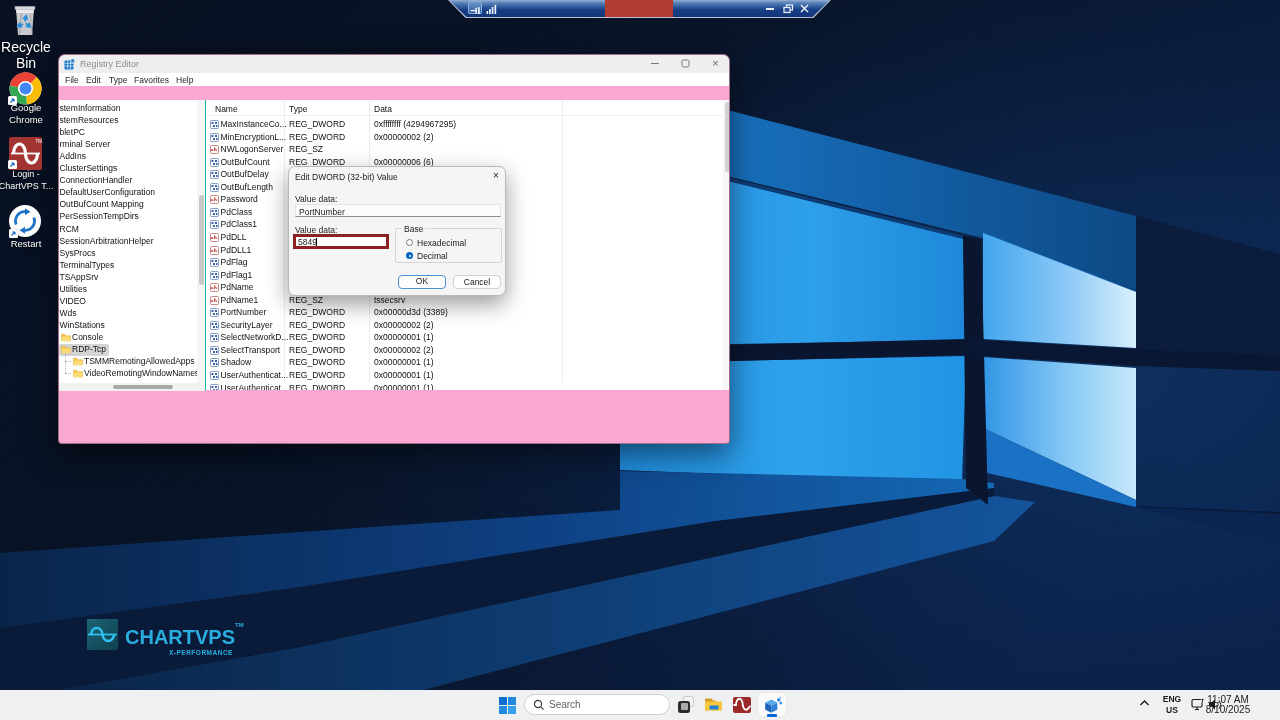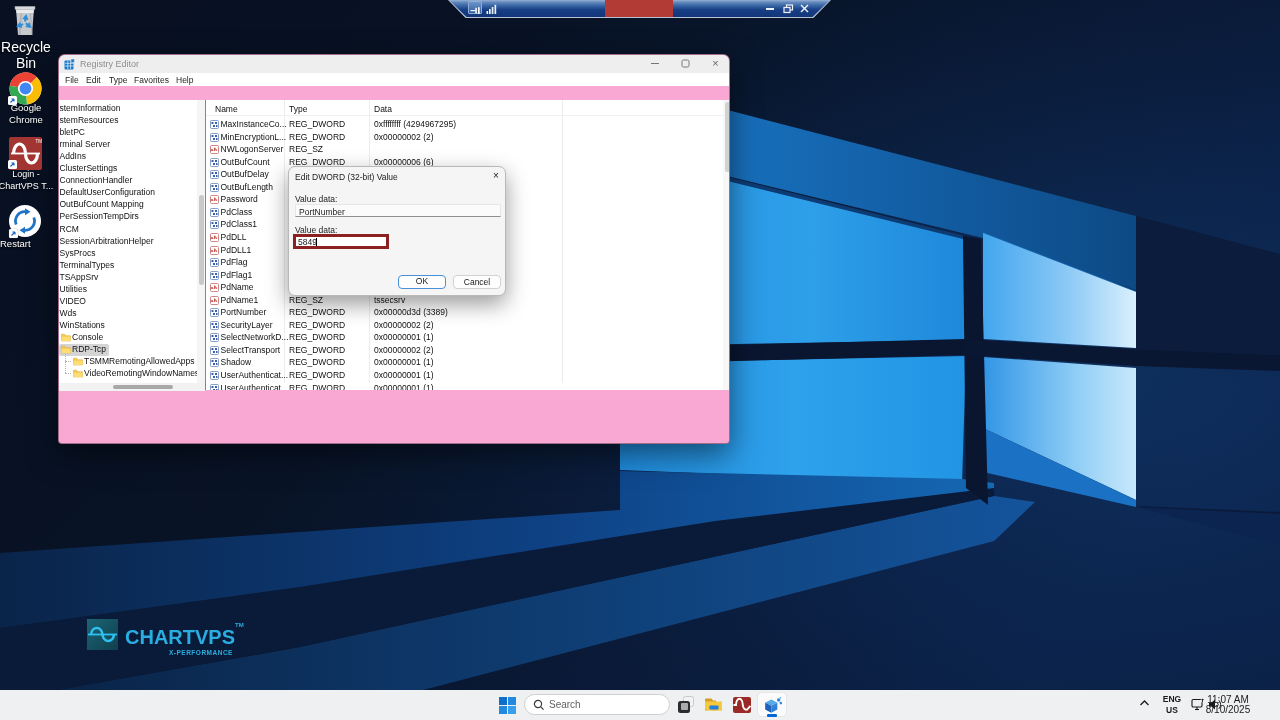--- a/index.html
+++ b/index.html
@@ -440,20 +440,28 @@
   <div class="abs" style="left:204px;top:3px;font-size:10px;color:#222">×</div>
   <div class="abs" style="left:6px;top:27px">Value data:</div>
   <div class="abs" style="left:6px;top:37px;width:206px;height:13px;background:#fbfbfb;border:1px solid #e6e6e6;border-bottom:1px solid #8f8f8f">
     <div class="abs" style="left:3px;top:2px">PortNumber</div>
   </div>
   <div class="abs" style="left:6px;top:57.5px">Value data:</div>
   <div class="abs" style="left:4px;top:67px;width:96px;height:15px;background:#fff;border:3px solid #8b2121">
     <span class="abs" style="left:2px;top:-0.5px">5849</span>
         <span class="abs" style="left:20px;top:0.5px;width:1px;height:8px;background:#000"></span>
   </div>
+  <div class="abs" style="left:106px;top:61px;width:107px;height:35px;border:1px solid #d6d6d6;border-radius:2px">
+    <div class="abs" style="left:6px;top:-5px;background:#f5f5f5;padding:0 2px">Base</div>
+    <div class="abs" style="left:10px;top:10px;width:7px;height:7px;border:1px solid #7a7a7a;border-radius:50%;background:#fff"></div>
+    <div class="abs" style="left:21px;top:9px">Hexadecimal</div>
+    <div class="abs" style="left:10px;top:23px;width:7px;height:7px;background:#0067c0;border-radius:50%"></div>
+    <div class="abs" style="left:12.5px;top:25.5px;width:2px;height:2px;background:#fff;border-radius:50%"></div>
+    <div class="abs" style="left:21px;top:22px">Decimal</div>
+  </div>
   <div class="abs" style="left:109px;top:107.5px;width:48px;height:14px;background:#fdfdfd;border:1.5px solid #4a90d8;border-radius:4px;text-align:center;line-height:11px">OK</div>
   <div class="abs" style="left:164px;top:107.5px;width:48px;height:14px;background:#fdfdfd;border:1px solid #d2d2d2;border-radius:4px;text-align:center;line-height:12px">Cancel</div>
 </div>
 
 <div class="abs" style="left:448px;top:0;width:383px;height:18px;background:#b9c2d4;clip-path:polygon(0 0,100% 0,95.4% 100%,4.6% 100%)">
   <div class="abs" style="left:1px;top:0;width:381px;height:17px;background:linear-gradient(#96b0d2 0%,#6288bc 14%,#3a67a5 32%,#224b90 50%,#173d83 58%,#13367a 100%);clip-path:polygon(0 0,100% 0,95.4% 100%,4.6% 100%)"></div>
   <div class="abs" style="left:157px;top:0;width:68px;height:17px;background:#b23b36"></div>
   <div class="abs" style="left:19.5px;top:0.5px;width:14.5px;height:13px;background:linear-gradient(#6d95c8,#2f5da5);border:1px solid #8facd4;border-radius:1px">
     <svg width="13" height="11" viewBox="0 0 13 11">
           <g fill="#f4f8fc">
@@ -529,21 +537,21 @@
   <div class="abs" style="left:9px;top:205px;width:32px;height:32px;background:#fff;border-radius:50%"></div>
   <svg class="abs" style="left:9px;top:205px" width="32" height="32" viewBox="0 0 32 32">
     <path d="M7.2 19.5 A9.3 9.3 0 0 1 16 6.7 M24.8 12.5 A9.3 9.3 0 0 1 16 25.3" stroke="#1f74c8" stroke-width="2.8" fill="none"></path>
     <path d="M16 3.2 L21.5 6.7 L16 10.2 Z" fill="#1f74c8"></path>
     <path d="M16 21.8 L10.5 25.3 L16 28.8 Z" fill="#1f74c8"></path>
   </svg>
   <div class="abs" style="left:9px;top:229px;width:9px;height:9px;background:#fff;border-radius:1.5px;box-shadow:0 0 1px #555"></div>
   <svg class="abs" style="left:9px;top:229px" width="9" height="9" viewBox="0 0 9 9">
         <path d="M2.5 6.5 L6 3 M6 3 L3.4 3 M6 3 L6 5.6" stroke="#1467c8" stroke-width="1.1" fill="none"></path>
       </svg>
-  <div class="abs" style="left:0;top:238px;width:52px;font-size:9.5px;text-shadow:0 1px 2px #000">Restart</div>
+  <div class="abs" style="left:0;top:238px;width:52px;text-align:center;font-size:9.5px;text-shadow:0 1px 2px #000">Restart</div>
 </div>
 
 <div class="abs" style="left:85px;top:616px;width:200px;height:45px">
   <div class="abs" style="left:2px;top:3px;width:31px;height:31px;background:linear-gradient(135deg,#1d6476 0%,#14505f 55%,#123f4e 100%)"></div>
   <svg class="abs" style="left:2px;top:3px" width="33" height="31" viewBox="0 0 33 31">
     <path d="M1 15.5 L30 15.5" stroke="#2fc0f0" stroke-width="1.8" fill="none"></path>
     <path d="M4 15.5 A5.8 7.5 0 0 1 15.5 15.5 A5.8 7.5 0 0 0 27 15.5" stroke="#2fc0f0" stroke-width="2.6" fill="none"></path>
   </svg>
   <div class="abs" style="left:40px;top:10px;font-size:20px;font-weight:bold;color:#2aaee0;letter-spacing:0px">CHARTVPS</div>
   <div class="abs" style="left:150px;top:6px;font-size:6px;font-weight:bold;color:#2aaee0">TM</div>

